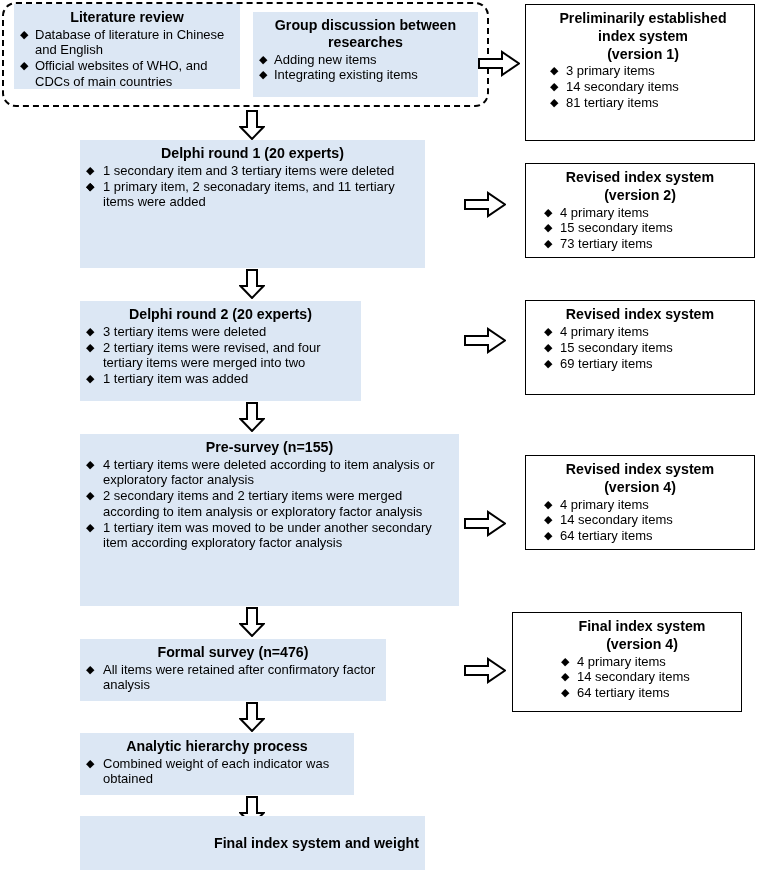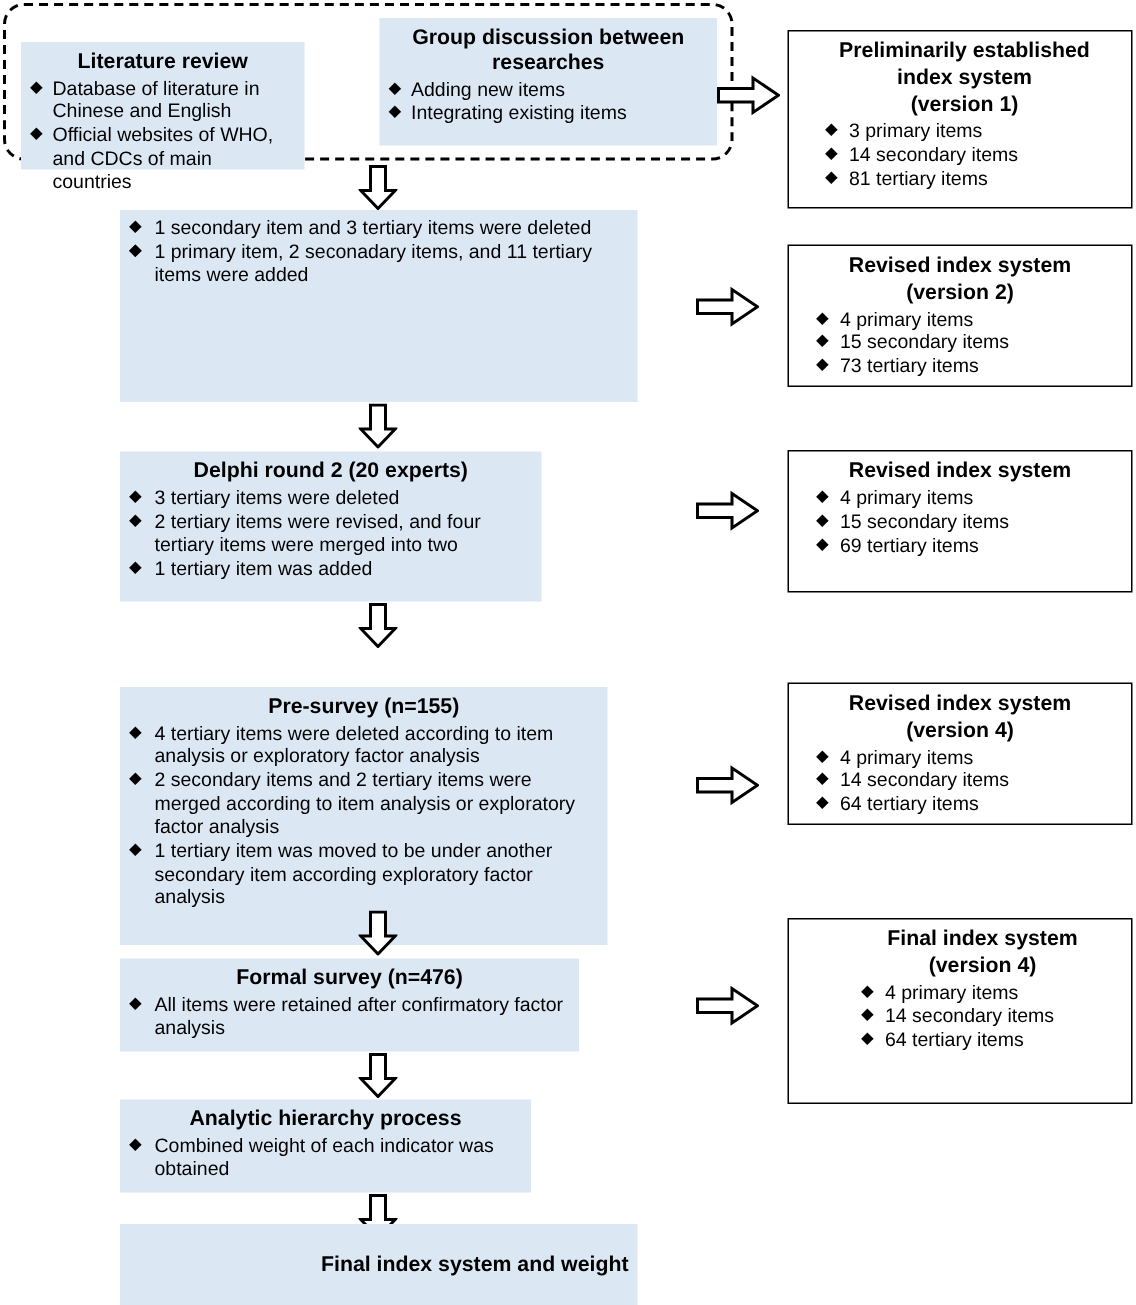--- a/index.html
+++ b/index.html
@@ -95,37 +95,37 @@
   }
   .arrow-down svg, .arrow-right svg { display: block; }
 </style>
 </head>
 <body>
 
 <div id="canvas">
 
   <div class="dashed-group"></div>
 
-  <div class="shaded" style="left:14px; top:28px; width:189px; height:85px;">
+  <div class="shaded" style="left:14px; top:4px; width:226px; height:85px;">
     <div class="box-title">Literature review</div>
     <ul class="bullets">
       <li><span class="dia">◆</span><span>Database of literature in Chinese and English</span></li>
       <li><span class="dia">◆</span><span> Official websites of WHO, and CDCs of main countries</span></li>
     </ul>
   </div>
 
   <div class="shaded" style="left:253px; top:12px; width:225px; height:85px;">
     <div class="box-title">Group discussion between researches</div>
     <ul class="bullets">
       <li><span class="dia">◆</span><span>Adding new items</span></li>
       <li><span class="dia">◆</span><span>Integrating existing items</span></li>
     </ul>
   </div>
 
-  <div class="outlined" style="left:525px; top:20px; width:230px; height:119px;padding-left:12px;">
+  <div class="outlined" style="left:525px; top:4px; width:230px; height:137px;padding-left:12px;">
     <div class="box-title">Preliminarily established</div>
     <div class="box-title">index system</div>
     <div class="box-title">(version 1)</div>
     <ul class="bullets indent">
       <li><span class="dia">◆</span><span> 3 primary items</span></li>
       <li><span class="dia">◆</span><span>14 secondary items</span></li>
       <li><span class="dia">◆</span><span>81 tertiary items</span></li>
     </ul>
   </div>
 
@@ -135,20 +135,21 @@
     </svg>
   </div>
 
   <div class="arrow-down" style="left:239px; top:110px;">
     <svg viewBox="0 0 26 30" width="26" height="30">
       <path d="M8 1 L18 1 L18 17 L24.5 17 L13 29 L1.5 17 L8 17 Z" fill="#fff" stroke="#000" stroke-width="2"></path>
     </svg>
   </div>
 
   <div class="shaded" style="left:80px; top:140px; width:345px; height:128px;">
+    <div class="box-title">Delphi round 1 (20 experts)</div>
     <ul class="bullets wide">
       <li><span class="dia">◆</span><span>1 secondary item and 3 tertiary items were deleted</span></li>
       <li><span class="dia">◆</span></li>
       <li><span class="dia">◆</span><span>1 primary item, 2 seconadary items, and 11 tertiary items were added</span></li>
     </ul>
   </div>
 
   <div class="outlined" style="left:525px; top:163px; width:230px; height:95px;">
     <div class="box-title">Revised index system</div>
     <div class="box-title">(version 2)</div>
@@ -194,21 +195,21 @@
       <path d="M1 9 L24 9 L24 2 L41 13.5 L24 25 L24 18 L1 18 Z" fill="#fff" stroke="#000" stroke-width="2"></path>
     </svg>
   </div>
 
   <div class="arrow-down" style="left:239px; top:402px;">
     <svg viewBox="0 0 26 30" width="26" height="30">
       <path d="M8 1 L18 1 L18 17 L24.5 17 L13 29 L1.5 17 L8 17 Z" fill="#fff" stroke="#000" stroke-width="2"></path>
     </svg>
   </div>
 
-  <div class="shaded" style="left:80px; top:434px; width:325px; height:172px;margin-top:24px;">
+  <div class="shaded" style="left:80px; top:434px; width:379px; height:172px;">
     <div class="box-title">Pre-survey (n=155)</div>
     <ul class="bullets wide">
       <li><span class="dia">◆</span><span>4 tertiary items were deleted according to item analysis or exploratory factor analysis</span></li>
       <li><span class="dia">◆</span><span>2 secondary items and 2 tertiary items were merged according to item analysis or exploratory factor analysis</span></li>
       <li><span class="dia">◆</span><span>1 tertiary item was moved to be under another secondary item according exploratory factor analysis</span></li>
     </ul>
   </div>
 
   <div class="outlined" style="left:525px; top:455px; width:230px; height:95px;">
     <div class="box-title">Revised index system</div>
@@ -232,21 +233,21 @@
     </svg>
   </div>
 
   <div class="shaded" style="left:80px; top:639px; width:306px; height:62px;">
     <div class="box-title">Formal survey (n=476)</div>
     <ul class="bullets wide">
       <li><span class="dia">◆</span><span>All items were retained after confirmatory factor analysis</span></li>
     </ul>
   </div>
 
-  <div class="outlined" style="left:525px; top:612px; width:230px; height:124px;padding-left:36px;">
+  <div class="outlined" style="left:512px; top:612px; width:230px; height:100px;padding-left:36px;">
     <div class="box-title">Final index system</div>
     <div class="box-title">(version 4)</div>
     <ul class="bullets indent">
       <li><span class="dia">◆</span><span> 4 primary items</span></li>
       <li><span class="dia">◆</span><span>14 secondary items</span></li>
       <li><span class="dia">◆</span><span>64 tertiary items</span></li>
     </ul>
   </div>
 
   <div class="arrow-right" style="left:464px; top:657px;">

